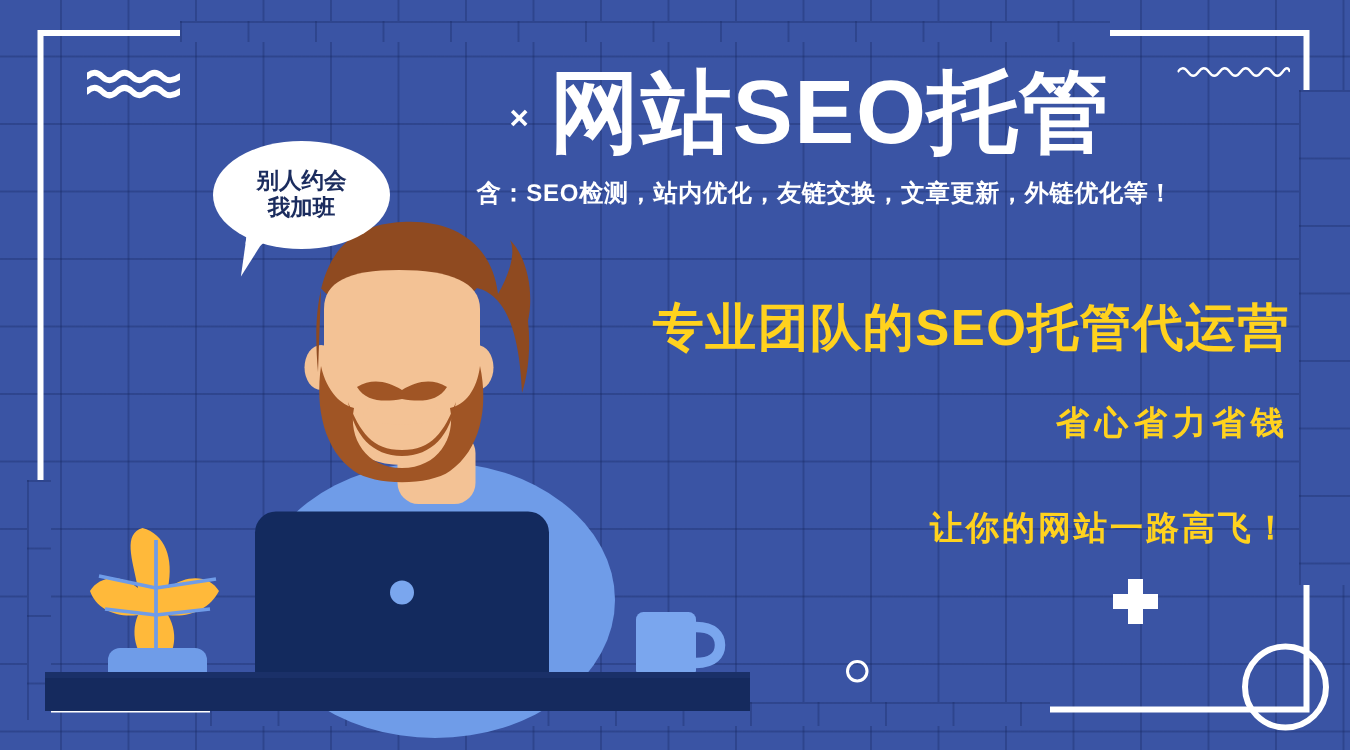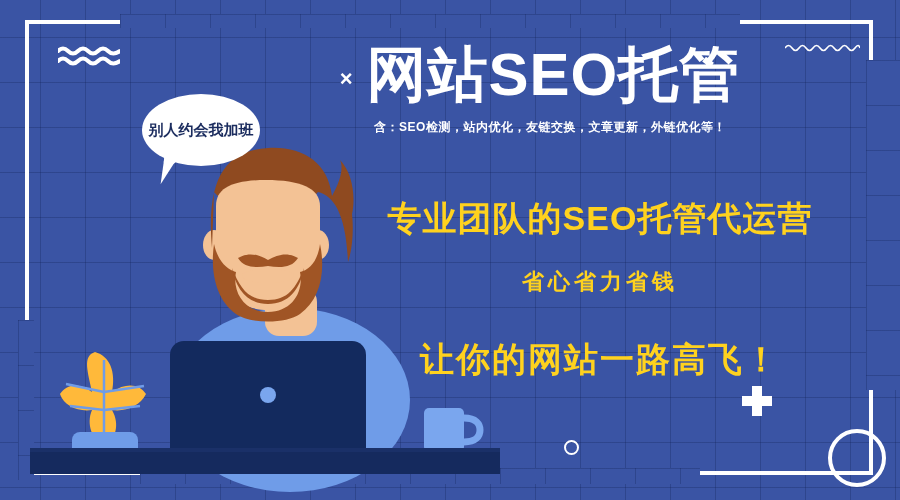--- a/index.html
+++ b/index.html
@@ -128,48 +128,49 @@
     line-height: 1.1;
     white-space: nowrap;
   }
   .subtitle {
     position: absolute;
     left: 250px;
     top: 119px;
     width: 600px;
     text-align: center;
     color: #ffffff;
-    font-size: 12px;
+    font-size: 16px;
     font-weight: bold;
     letter-spacing: 0.5px;
     white-space: nowrap;
   }
   .headline {
     position: absolute;
     left: 340px;
     width: 520px;
-    text-align: center;
+    text-align: right;
     color: #ffd21e;
     font-weight: bold;
     white-space: nowrap;
   }
   .headline-1 { top: 196px; font-size: 34px; letter-spacing: 1px; }
   .headline-2 { top: 267px; font-size: 22px; letter-spacing: 4px; }
-  .headline-3 { top: 337px; font-size: 34px; letter-spacing: 2px; }
+  .headline-3 { top: 337px; font-size: 22px; letter-spacing: 2px; }
 
   
   .bubble {
     position: absolute;
     left: 142px;
     top: 94px;
     width: 118px;
     height: 72px;
     background: #ffffff;
     border-radius: 50%;
     display: flex;
+    flex-direction: column;
     align-items: center;
     justify-content: center;
     line-height: 1.22;
   }
   .bubble-line {
     color: #1b2c5e;
     font-size: 15px;
     font-weight: bold;
     white-space: nowrap;
   }

